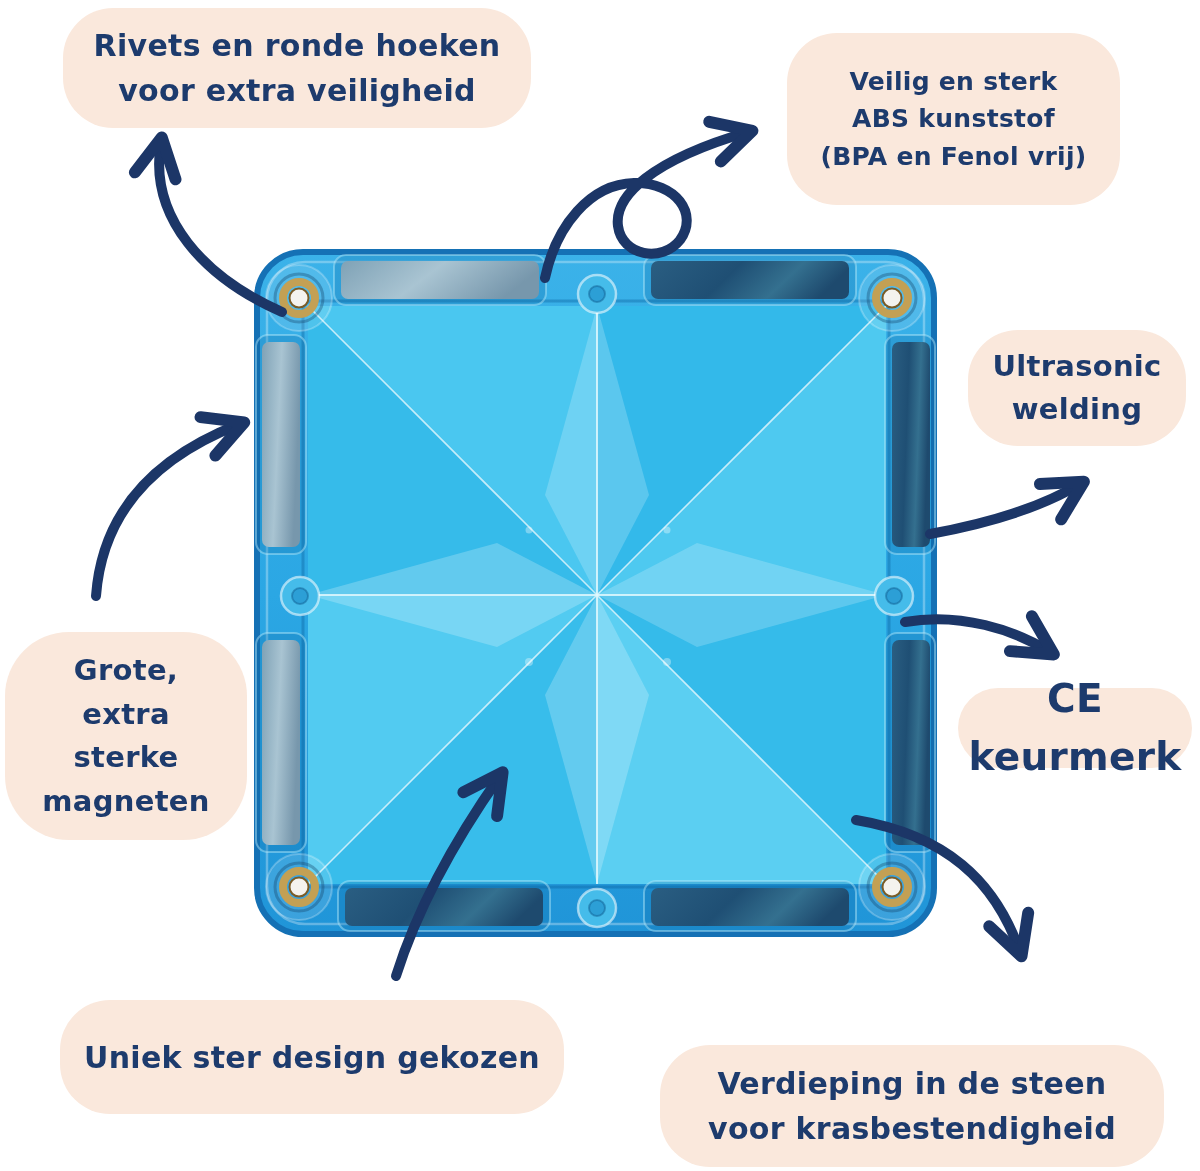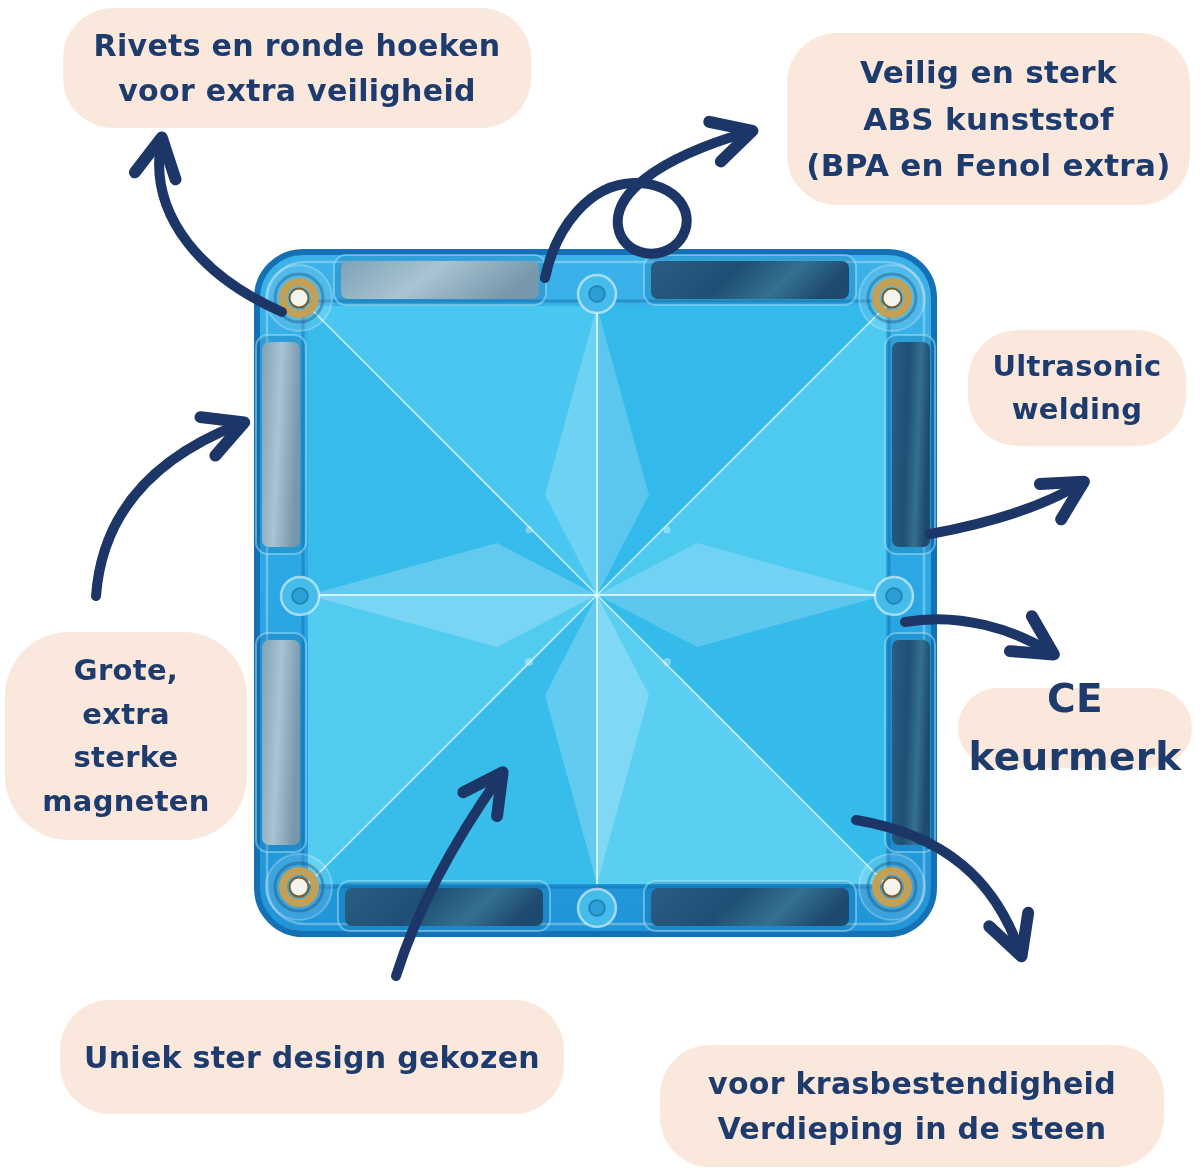--- a/index.html
+++ b/index.html
@@ -19,21 +19,21 @@
     flex-direction:column;
     justify-content:center;
     align-items:center;
     text-align:center;
     font-weight:bold;
     letter-spacing:.3px;
     z-index:3;
   }
   .bubble .ln{line-height:1.5;}
   #b-rivets    {left:63px;  top:8px;    width:468px; height:120px; font-size:30px;}
-  #b-abs       {left:787px; top:33px;   width:403px; height:172px; font-size:31px;}
+  #b-abs       {left:787px; top:33px;   width:333px; height:172px; font-size:25px;}
   #b-ultra     {left:968px; top:330px;  width:218px; height:116px; font-size:29px;text-align:center;}
   #b-ce        {left:958px; top:688px;  width:234px; height:80px;  font-size:39px;}
   #b-magneten  {left:5px;   top:632px;  width:242px; height:208px; font-size:29px; border-radius:64px;justify-content:center;}
   #b-ster      {left:60px;  top:1000px; width:504px; height:114px; font-size:30px;}
   #b-verdieping{left:660px; top:1045px; width:504px; height:122px; font-size:30px;}
   #tile-svg{position:absolute;left:253px;top:248px;z-index:1;}
   #arrows-svg{position:absolute;left:0;top:0;z-index:2;pointer-events:none;}
 </style>
 </head>
 <body>
@@ -187,21 +187,21 @@
   </svg>
 
   <div class="bubble" id="b-rivets">
     <div class="ln">Rivets en ronde hoeken</div>
     <div class="ln">voor extra veiligheid</div>
   </div>
 
   <div class="bubble" id="b-abs">
     <div class="ln">Veilig en sterk</div>
     <div class="ln">ABS kunststof</div>
-    <div class="ln">(BPA en Fenol extra)</div>
+    <div class="ln">(BPA en Fenol vrij)</div>
   </div>
 
   <div class="bubble" id="b-ultra">
     <div class="ln">Ultrasonic</div>
     <div class="ln">welding</div>
   </div>
 
   <div class="bubble" id="b-ce">
     <div class="ln">CE keurmerk</div>
   </div>
@@ -211,17 +211,17 @@
     <div class="ln">extra</div>
     <div class="ln">sterke</div>
     <div class="ln">magneten</div>
   </div>
 
   <div class="bubble" id="b-ster">
     <div class="ln">Uniek ster design gekozen</div>
   </div>
 
   <div class="bubble" id="b-verdieping">
+    <div class="ln">Verdieping in de steen</div>
     <div class="ln">voor krasbestendigheid</div>
-    <div class="ln">Verdieping in de steen</div>
   </div>
 
 </div>
 
 </body></html>

